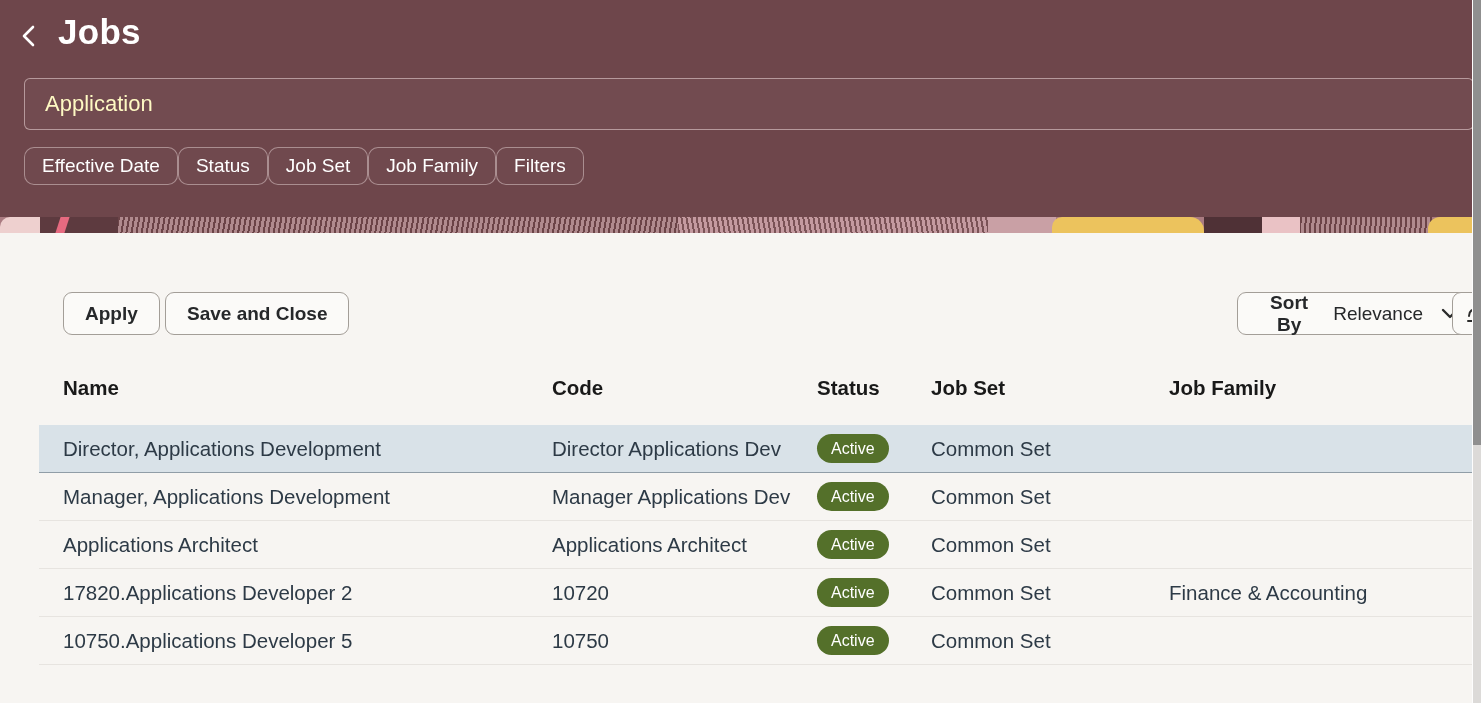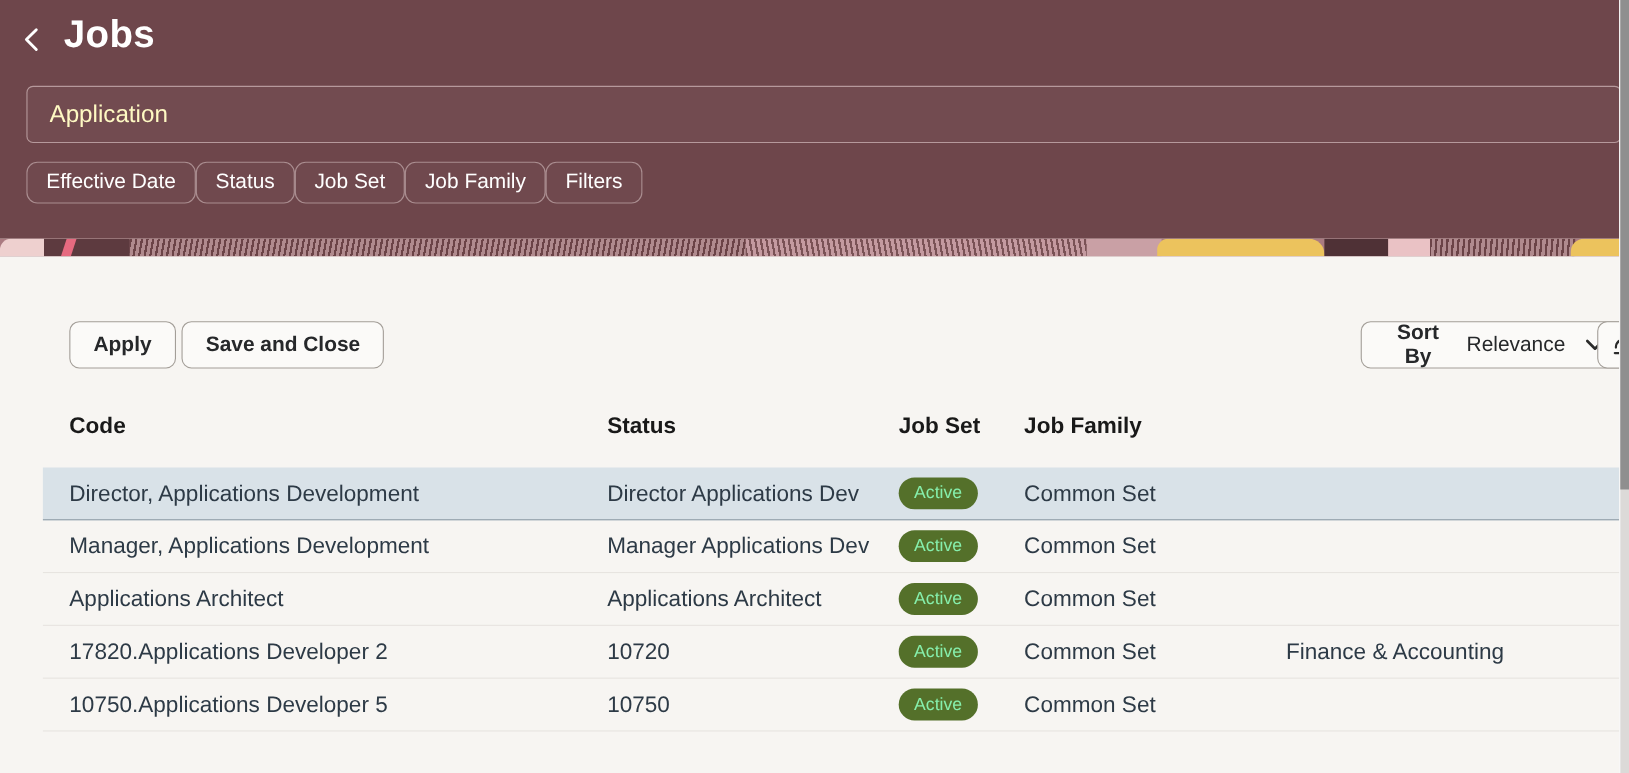--- a/index.html
+++ b/index.html
@@ -70,21 +70,21 @@
   }
   .tbl-header .cell:first-child{padding-left:24px;}
   .rows{position:absolute;left:39px;top:425px;width:1434px;}
   .row{
     height:48px;display:grid;grid-template-columns:513px 265px 114px 238px 1fr;align-items:center;
     border-bottom:1px solid #e7e4e0;color:#2d3a46;font-size:20.5px;cursor:pointer;background:transparent;
   }
   .row .cell:first-child{padding-left:24px;}
   .row.selected{background:var(--selected-row-bg);border-bottom:1px solid #909da7;}
   .badge{
-    display:inline-block;background:var(--status-active-bg);color:#86efac;font-size:16px;
+    display:inline-block;background:var(--status-active-bg);color:#ffffff;font-size:16px;
     padding:5px 14px;border-radius:999px;line-height:1.2;
   }
 
   
   .scroll-track{position:absolute;right:0;top:0;width:9px;height:703px;background:#dcdad8;border-left:1px solid #fdfdfd;cursor:pointer;}
   .scroll-thumb{position:absolute;left:0;top:0;width:100%;height:445px;background:#8f8f8f;}
 
   svg{display:block;}
 </style>
 </head>
@@ -144,20 +144,21 @@
     <span>
       <svg width="22" height="22" viewBox="0 0 22 22" fill="none">
         <path d="M4 18 H16" stroke="#2b2b2b" stroke-width="2" stroke-linecap="round"></path>
         <path d="M5 13 C5 7.5 9.5 5.5 14.5 5.5" stroke="#2b2b2b" stroke-width="2" stroke-linecap="round" fill="none"></path>
         <path d="M11 5.5 H15 V9.5" stroke="#2b2b2b" stroke-width="2" stroke-linecap="round" stroke-linejoin="round" fill="none"></path>
       </svg>
     </span>
   </button>
 
   <div class="tbl-header">
+    <div class="cell">Name</div>
     <div class="cell">Code</div>
     <div class="cell">Status</div>
     <div class="cell">Job Set</div>
     <div class="cell">Job Family</div>
   </div>
 
   <div class="rows">
 
     <div class="row selected">
       <div class="cell">Director, Applications Development</div>

